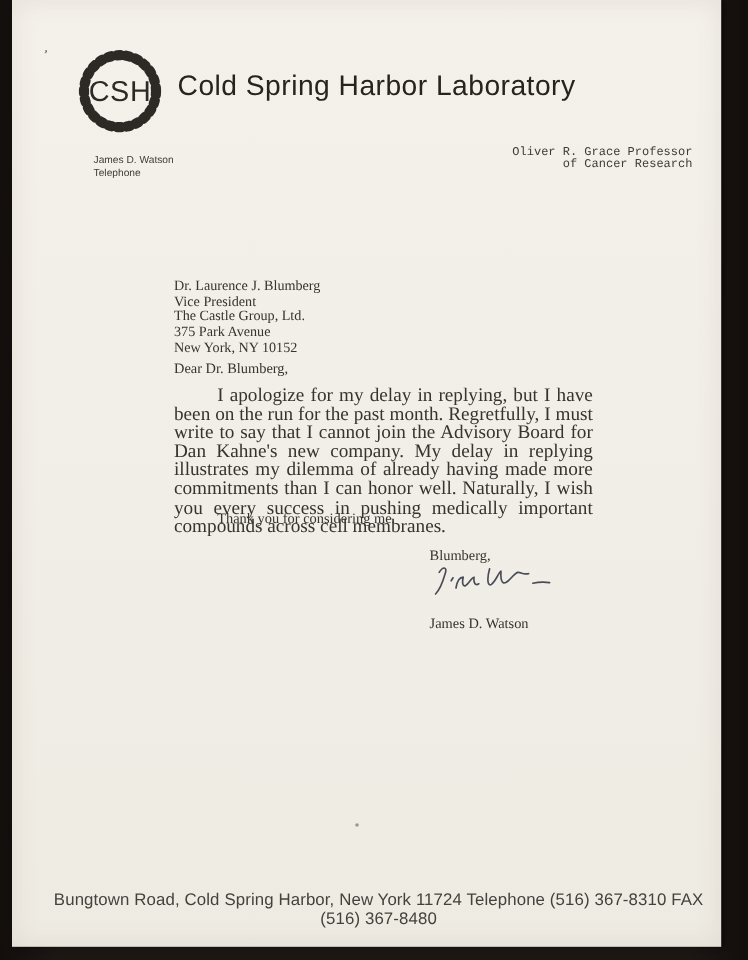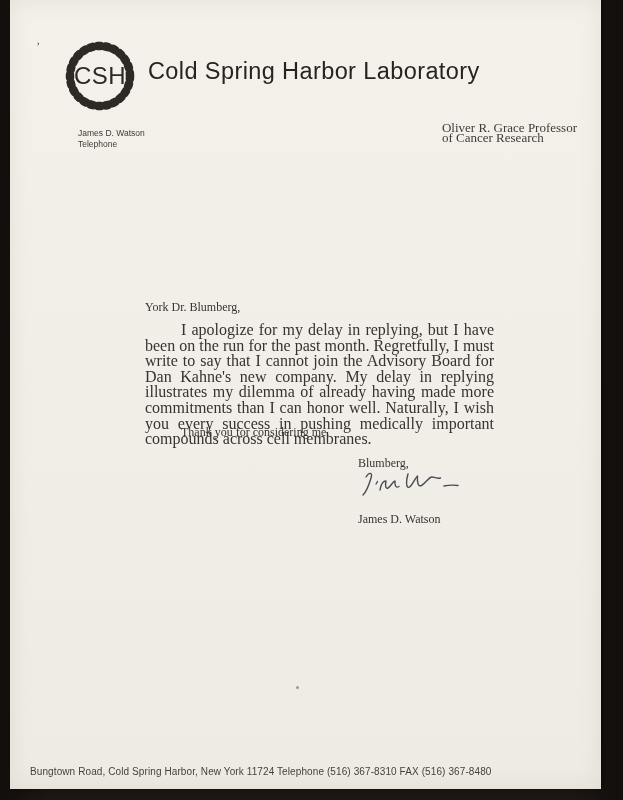--- a/index.html
+++ b/index.html
@@ -47,22 +47,23 @@
     color: #3e3b36;
   }
   .date-line {
     left: 230px; top: 121px; width: 170px;
     text-align: center;
     font-size: 12.5px;
     color: #2f2d29;
   }
   .prof-block {
     right: 24px; top: 123px;
-    font-family: Liberation Serif, serif;
-    font-size: 13px;
+    text-align: right;
+    font-family: Liberation Mono, monospace;
+    font-size: 10px;
     line-height: 10px;
     color: #3e3b36;
   }
 
   
   .recipient {
     left: 135px; top: 232px;
     font-size: 11.8px;
     line-height: 12.7px;
   }
@@ -74,25 +75,25 @@
     text-align: justify;
     text-indent: 36px;
   }
   .para2 { left: 171px; top: 425px; font-size: 12px; }
   .closing { left: 348px; top: 456px; font-size: 12px; }
   .signature-wrap { left: 346px; top: 468px; width: 108px; height: 36px; }
   .sig-name { left: 348px; top: 512px; font-size: 12px; }
 
   .footer-line {
     left: 20px; right: 0; top: 741px;
+    text-align: center;
     font-family: "Liberation Sans", sans-serif;
-    font-size: 10px;
+    font-size: 14px;
     letter-spacing: 0.1px;
     color: #45423d;
-    margin-top: 25px;
   }
 
   .speck {
     left: 26px; top: 40px;
     font-size: 11px;
     color: #55504a;
     transform: rotate(8deg);
   }
   .speck2 {
     left: 286px; top: 686px;
@@ -123,22 +124,29 @@
       <div>James D. Watson</div>
       <div>Telephone</div>
     </div>
 
 
     <div class="abs prof-block">
       <div>Oliver R. Grace Professor</div>
       <div>of Cancer Research</div>
     </div>
 
+    <div class="abs recipient">
+      <div>Dr. Laurence J. Blumberg</div>
+      <div>Vice President</div>
+      <div>The Castle Group, Ltd.</div>
+      <div>375 Park Avenue</div>
+      <div>New York, NY 10152</div>
+    </div>
 
-    <div class="abs salutation">York Dr. Blumberg,</div>
+    <div class="abs salutation">Dear Dr. Blumberg,</div>
 
     <div class="abs para1">I apologize for my delay in replying, but I have been on the run for the past month.  Regretfully, I must write to say that I cannot join the Advisory Board for Dan Kahne's new company.  My delay in replying illustrates my dilemma of already having made more commitments than I can honor well.  Naturally, I wish you every success in pushing medically important compounds across cell membranes.</div>
 
     <div class="abs para2">Thank you for considering me.</div>
 
     <div class="abs closing">Blumberg,</div>
 
     <div class="abs signature-wrap">
       <svg width="108" height="36" viewBox="0 0 108 36" aria-hidden="true">
         <path d="M10 9 C13 4, 17 4, 15 10 C13 17, 10 24, 7 27

